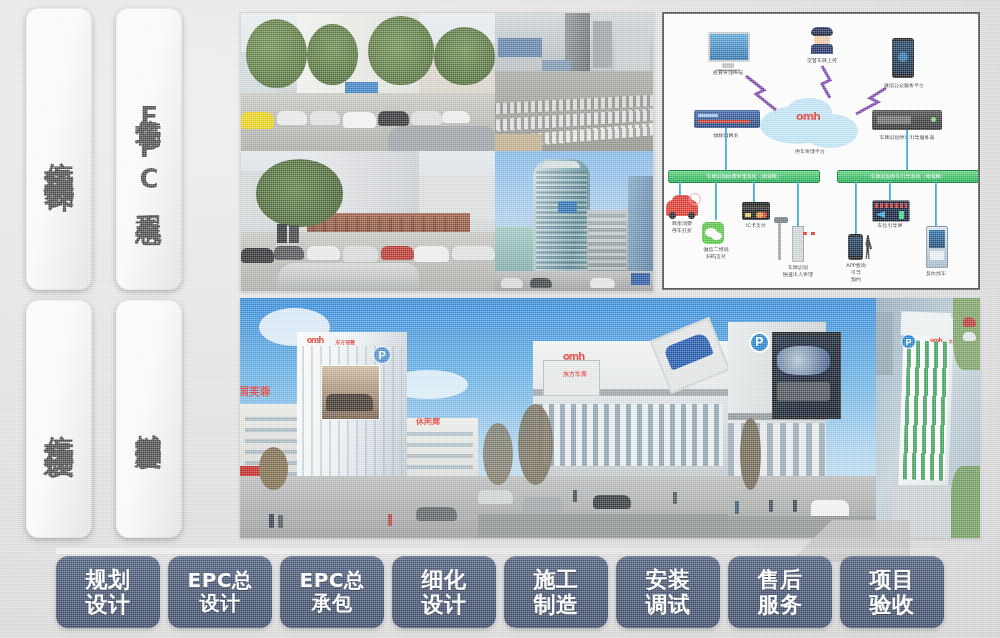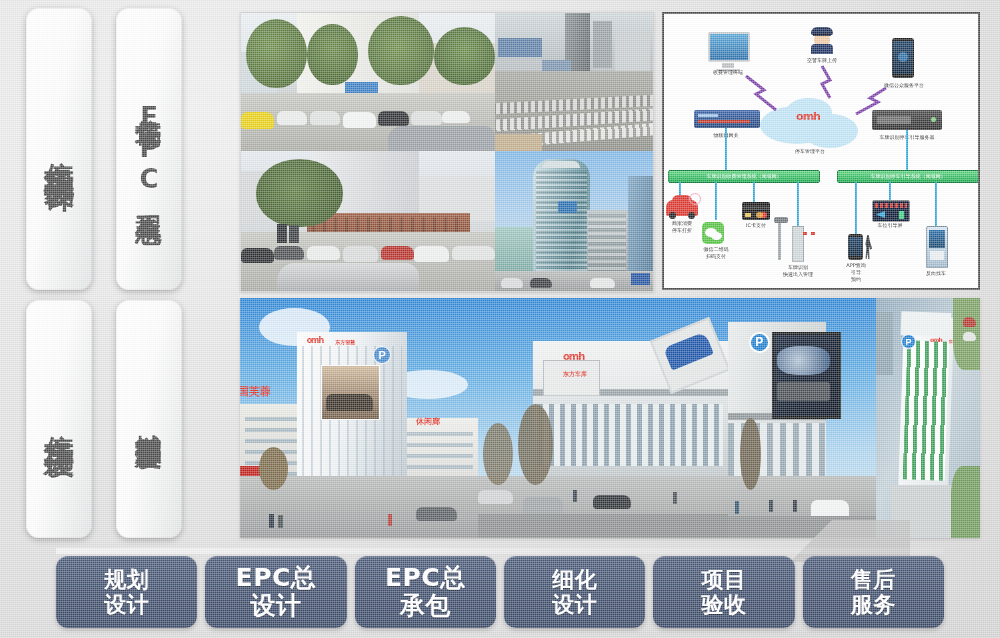--- a/index.html
+++ b/index.html
@@ -160,21 +160,21 @@
     background:linear-gradient(#4a5a78 0%,#3f4e6b 48%,#374663 100%);
     border-radius:12px;
     box-shadow:0 2px 4px rgba(0,0,0,.25), 0 1px 0 rgba(255,255,255,.18) inset;
     display:flex;flex-direction:column;align-items:center;justify-content:center;
     color:#fff;font-weight:700;line-height:1.14;
     font-family:"DejaVu Sans","Liberation Sans",sans-serif;
     font-size:22px;letter-spacing:.5px;
     text-shadow:0 1px 1px rgba(0,0,0,.35);
   }
   .pbtn .l2{display:block;}
-  .pbtn.small{font-size:25px;}
+  .pbtn.small{font-size:20px;}
   #bar-backing{
     position:absolute;left:56px;top:548px;width:888px;height:6px;
     background:linear-gradient(90deg,rgba(255,255,255,.55),rgba(255,255,255,.1));
   }
 </style>
 </head>
 <body>
 
 <div id="stage">
 
@@ -478,23 +478,31 @@
     </div>
     <div class="pbtn small">
       <span>EPC总</span>
       <span class="l2">承包</span>
     </div>
     <div class="pbtn">
       <span>细化</span>
       <span class="l2">设计</span>
     </div>
     <div class="pbtn">
-      <span>项目</span>
-      <span class="l2">验收</span>
+      <span>施工</span>
+      <span class="l2">制造</span>
+    </div>
+    <div class="pbtn">
+      <span>安装</span>
+      <span class="l2">调试</span>
     </div>
     <div class="pbtn">
       <span>售后</span>
       <span class="l2">服务</span>
     </div>
+    <div class="pbtn">
+      <span>项目</span>
+      <span class="l2">验收</span>
+    </div>
   </div>
 
   <div id="noise"></div>
 </div>
 
 </body></html>

